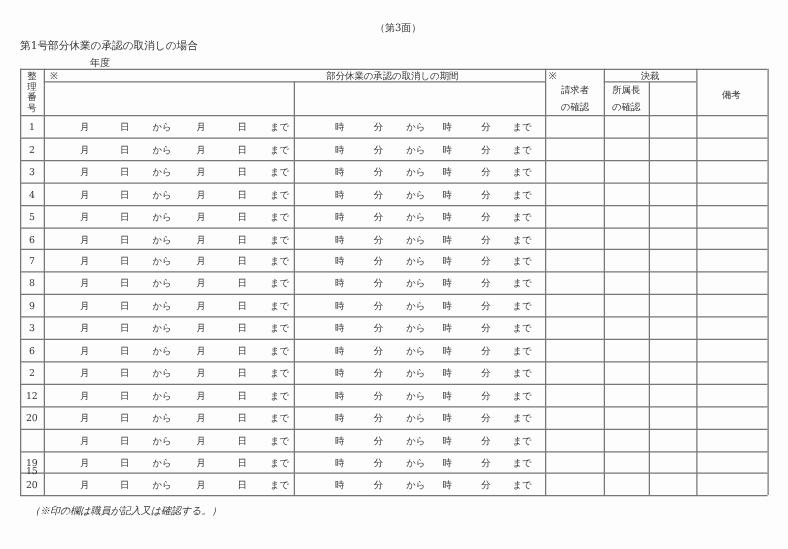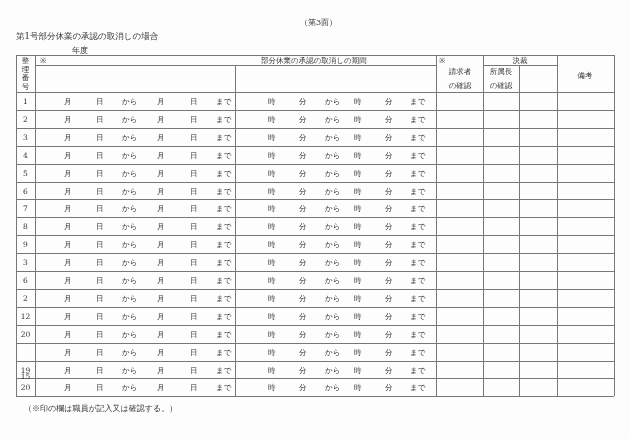--- a/index.html
+++ b/index.html
@@ -4,21 +4,21 @@
 <style>
   html, body { margin: 0; padding: 0; }
   body {
     width: 630px; height: 439px; background: #fdfdfd; position: relative; overflow: hidden;
     font-family: "DejaVu Serif", "Liberation Serif", serif; color: #333; font-size: 8px;
   }
   .abs { position: absolute; white-space: nowrap; }
   .page-label { left: 300px; top: 17px; font-size: 8px; }
   .form-title { left: 16px; top: 31px; font-size: 8.5px; }
   .fiscal-year { left: 72px; top: 45px; font-size: 8px; }
-  .footnote { left: 24px; top: 403px; font-size: 8px; }
+  .footnote { left: 24px; top: 403px; font-size: 8px; font-style: italic; }
 
   .hline { position: absolute; height: 0; border-top: 1px solid #777; }
   .vline { position: absolute; width: 0; border-left: 1px solid #777; }
   .cell-text { position: absolute; font-size: 7.5px; line-height: 9px; white-space: nowrap; }
   .center { transform: translateX(-50%); text-align: center; }
   .num-head { position: absolute; left: 16px; width: 19px; top: 57px; font-size: 7.5px; line-height: 8.6px; text-align: center; }
   .row-num { position: absolute; left: 16px; width: 19px; text-align: center; font-size: 7.5px; }
 </style>
 </head>
 <body>

